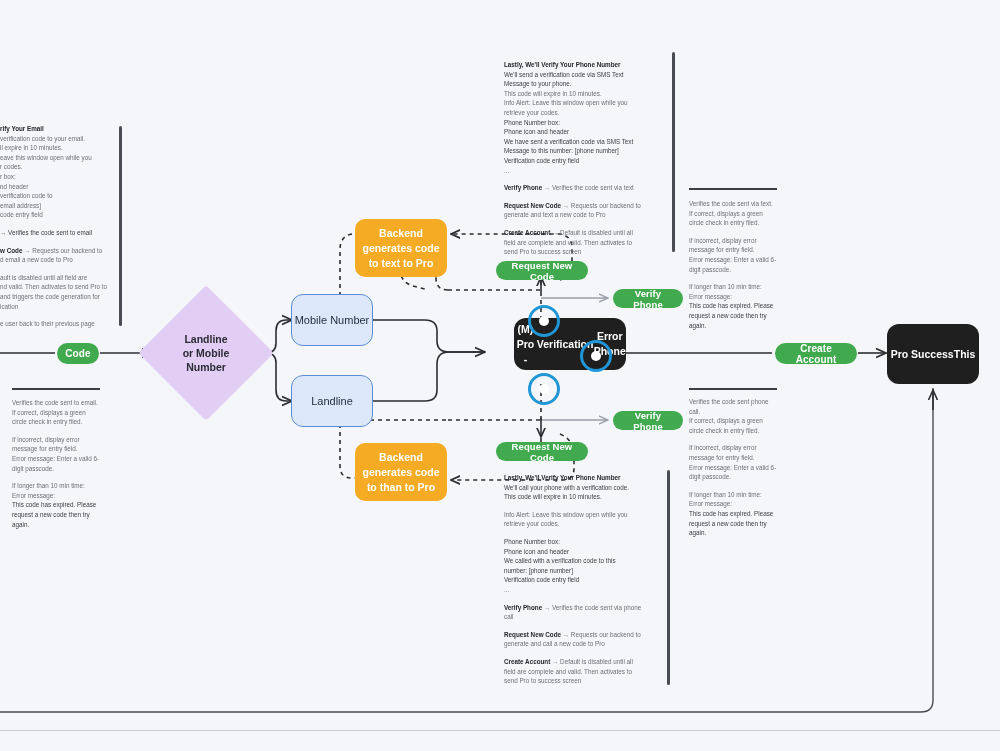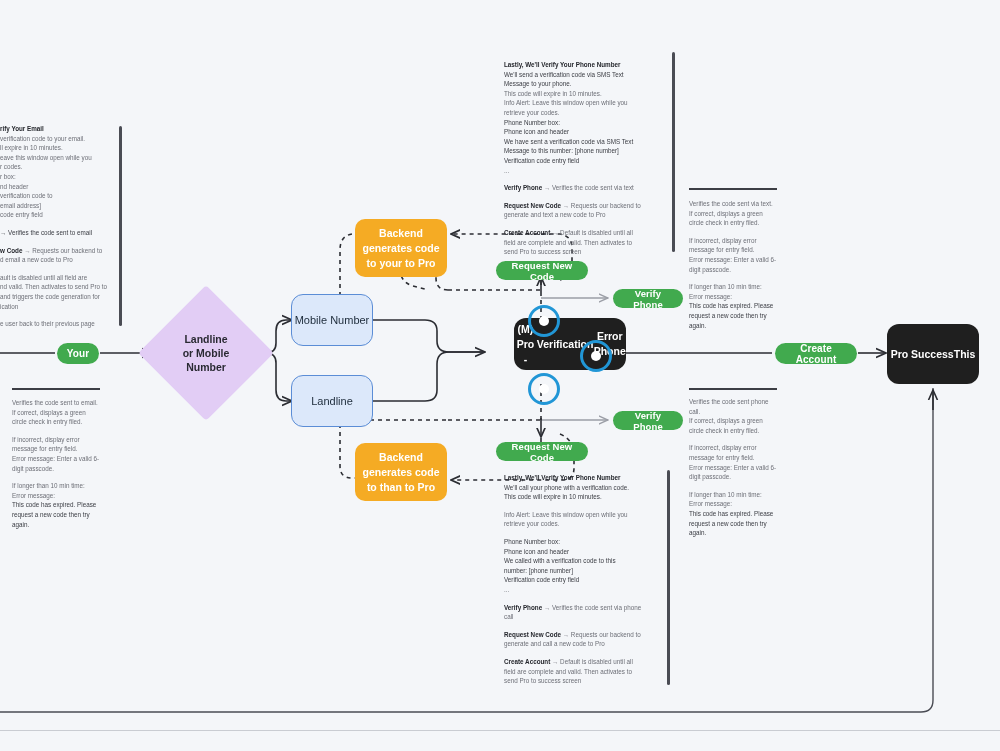--- a/index.html
+++ b/index.html
@@ -110,21 +110,21 @@
     <path d="M541,384 L541,420" fill="none" stroke="#2b2d33" stroke-width="1.6" stroke-dasharray="4,4"></path>
     <path d="M541,418 L541,436" fill="none" stroke="#2b2d33" stroke-width="1.6" marker-end="url(#arrowdash)"></path>
     <path d="M448,420 L541,420" fill="none" stroke="#2b2d33" stroke-width="1.6" stroke-dasharray="4,4"></path>
     <path d="M340,424 L340,466 Q340,478 352,478 L366,478" fill="none" stroke="#2b2d33" stroke-width="1.6" stroke-dasharray="4,4" marker-end="url(#arrowdash)"></path>
     <path d="M330,420 L448,420" fill="none" stroke="#2b2d33" stroke-width="1.6" stroke-dasharray="4,4"></path>
     <path d="M560,434 Q574,440 574,455 L574,468 Q574,480 562,480 L452,480" fill="none" stroke="#2b2d33" stroke-width="1.6" stroke-dasharray="4,4" marker-end="url(#arrowdash)"></path>
     <path d="M541,438 L541,448" fill="none" stroke="#2b2d33" stroke-width="1.6" stroke-dasharray="4,4"></path>
   </svg>
 
   <div class="node n-pill" style="left:57px;top:343px;width:42px;">
-    <span>Your</span>
+    <span>Code</span>
   </div>
 
   <div style="position:absolute;left:158px;top:305px;width:96px;height:96px;">
     <div class="n-diamond" style="position:absolute;left:0;top:0;display:flex;align-items:center;justify-content:center;">
       <div class="dtext">
         <div>Landline</div>
         <div>or Mobile</div>
         <div>Number</div>
       </div>
     </div>
@@ -134,21 +134,21 @@
     <span>Mobile Number</span>
   </div>
 
   <div class="node n-rect-blue" style="left:291px;top:375px;width:82px;height:52px;">
     <span>Landline</span>
   </div>
 
   <div class="node n-rect-orange" style="left:355px;top:219px;width:92px;height:58px;flex-direction:column;">
     <div>Backend</div>
     <div>generates  code</div>
-    <div>to your to Pro</div>
+    <div>to text to Pro</div>
   </div>
 
   <div class="node n-rect-orange" style="left:355px;top:443px;width:92px;height:58px;flex-direction:column;">
     <div>Backend</div>
     <div>generates  code</div>
     <div>to than to Pro</div>
   </div>
 
   <div style="position:absolute;left:485px;top:318px;width:112px;height:68px;">
     <div class="node n-dark" style="left:0;top:0;width:112px;height:52px;flex-direction:row;margin-left:29px;">

